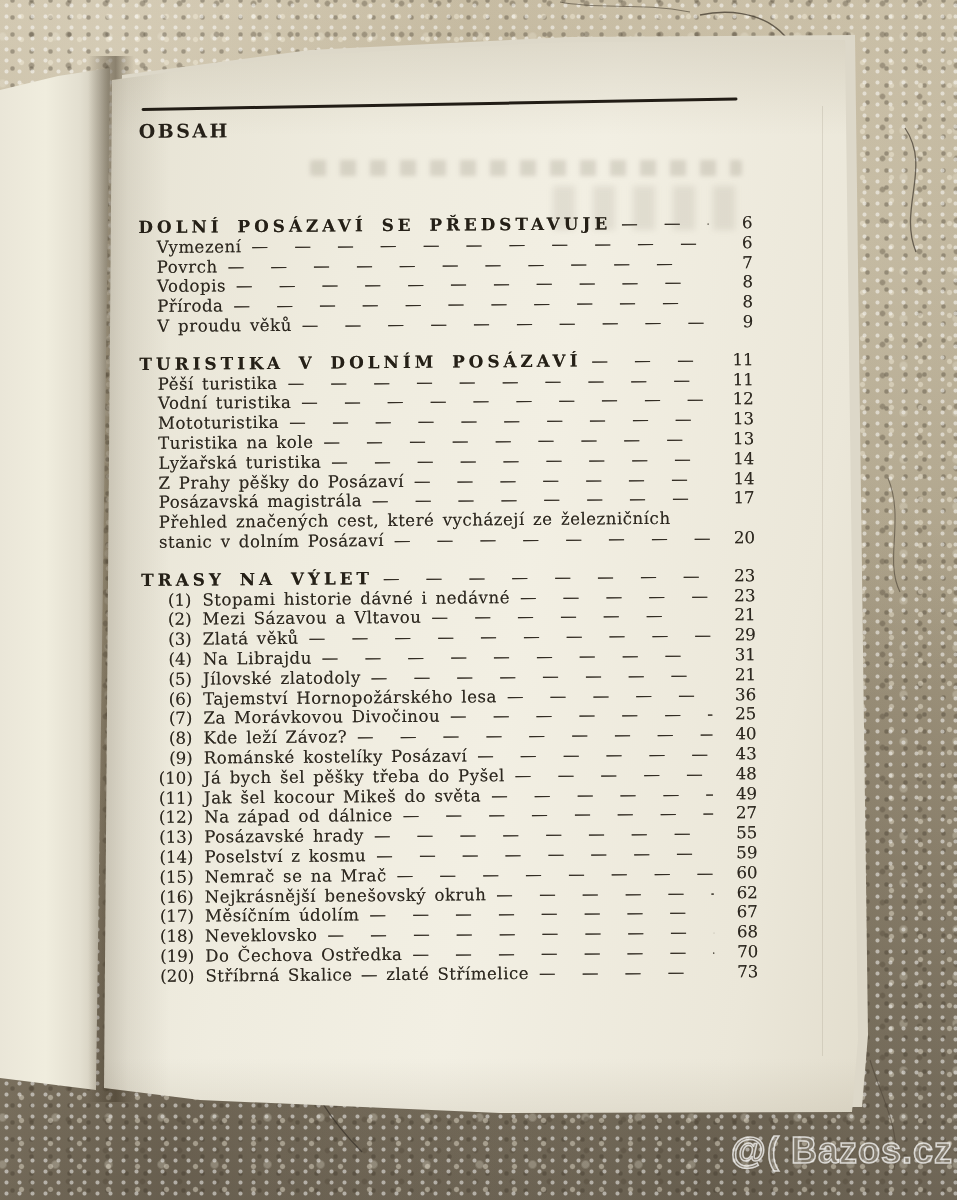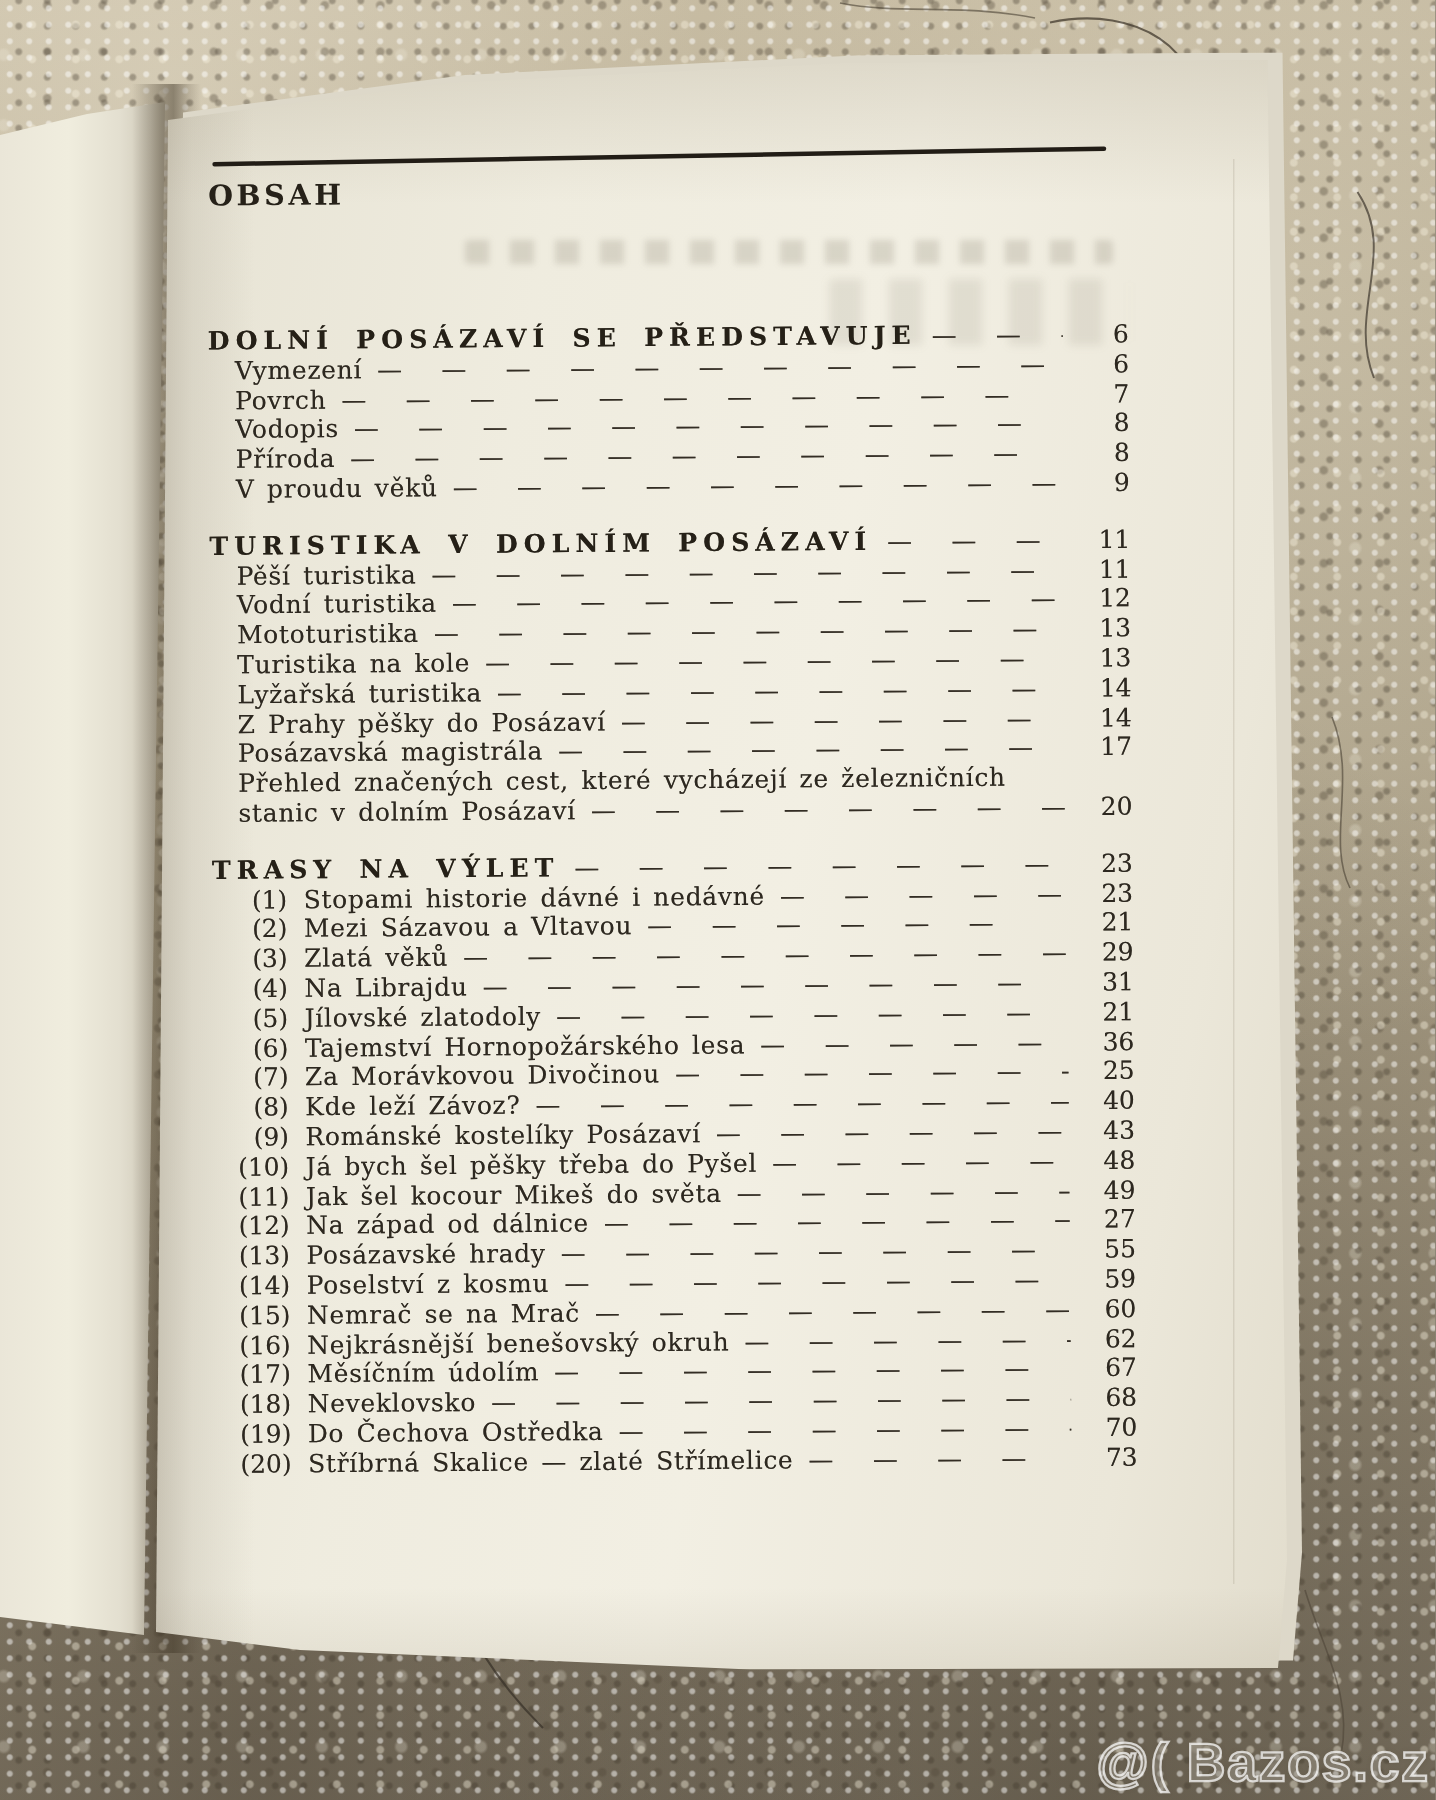--- a/index.html
+++ b/index.html
@@ -69,21 +69,21 @@
   .section-block:last-child{margin-bottom:0;}
   .row{display:flex;align-items:baseline;height:19.8px;line-height:19.8px;font-size:16.6px;white-space:nowrap;
     text-shadow:0 0 .4px rgba(45,40,30,.55);}
   .row.plain{padding-left:18px;}
   .sec-title{flex:0 0 auto;font-weight:bold;font-size:16.8px;letter-spacing:4px;word-spacing:5px;color:#252017;}
   .num{flex:0 0 auto;width:50px;text-align:right;margin-right:11px;}
   .label{flex:0 0 auto;letter-spacing:.5px;word-spacing:2.5px;}
   .leader{flex:1 1 auto;overflow:hidden;margin:0 6px 0 10px;word-spacing:21px;color:#332d24;}
   .pg{flex:0 0 auto;width:38px;text-align:right;}
   .watermark{
-    position:absolute;right:4px;bottom:4px;z-index:10;
+    position:absolute;right:4px;bottom:28px;z-index:10;
     font-family:"Liberation Sans", sans-serif;font-weight:bold;font-size:36px;letter-spacing:1px;
     color:rgba(255,255,255,.20);
     -webkit-text-stroke:1.5px rgba(255,255,255,.72);
     text-shadow:0 0 3px rgba(90,80,60,.5);
   }
 </style>
 </head>
 <body>
 
 <div class="photo">

